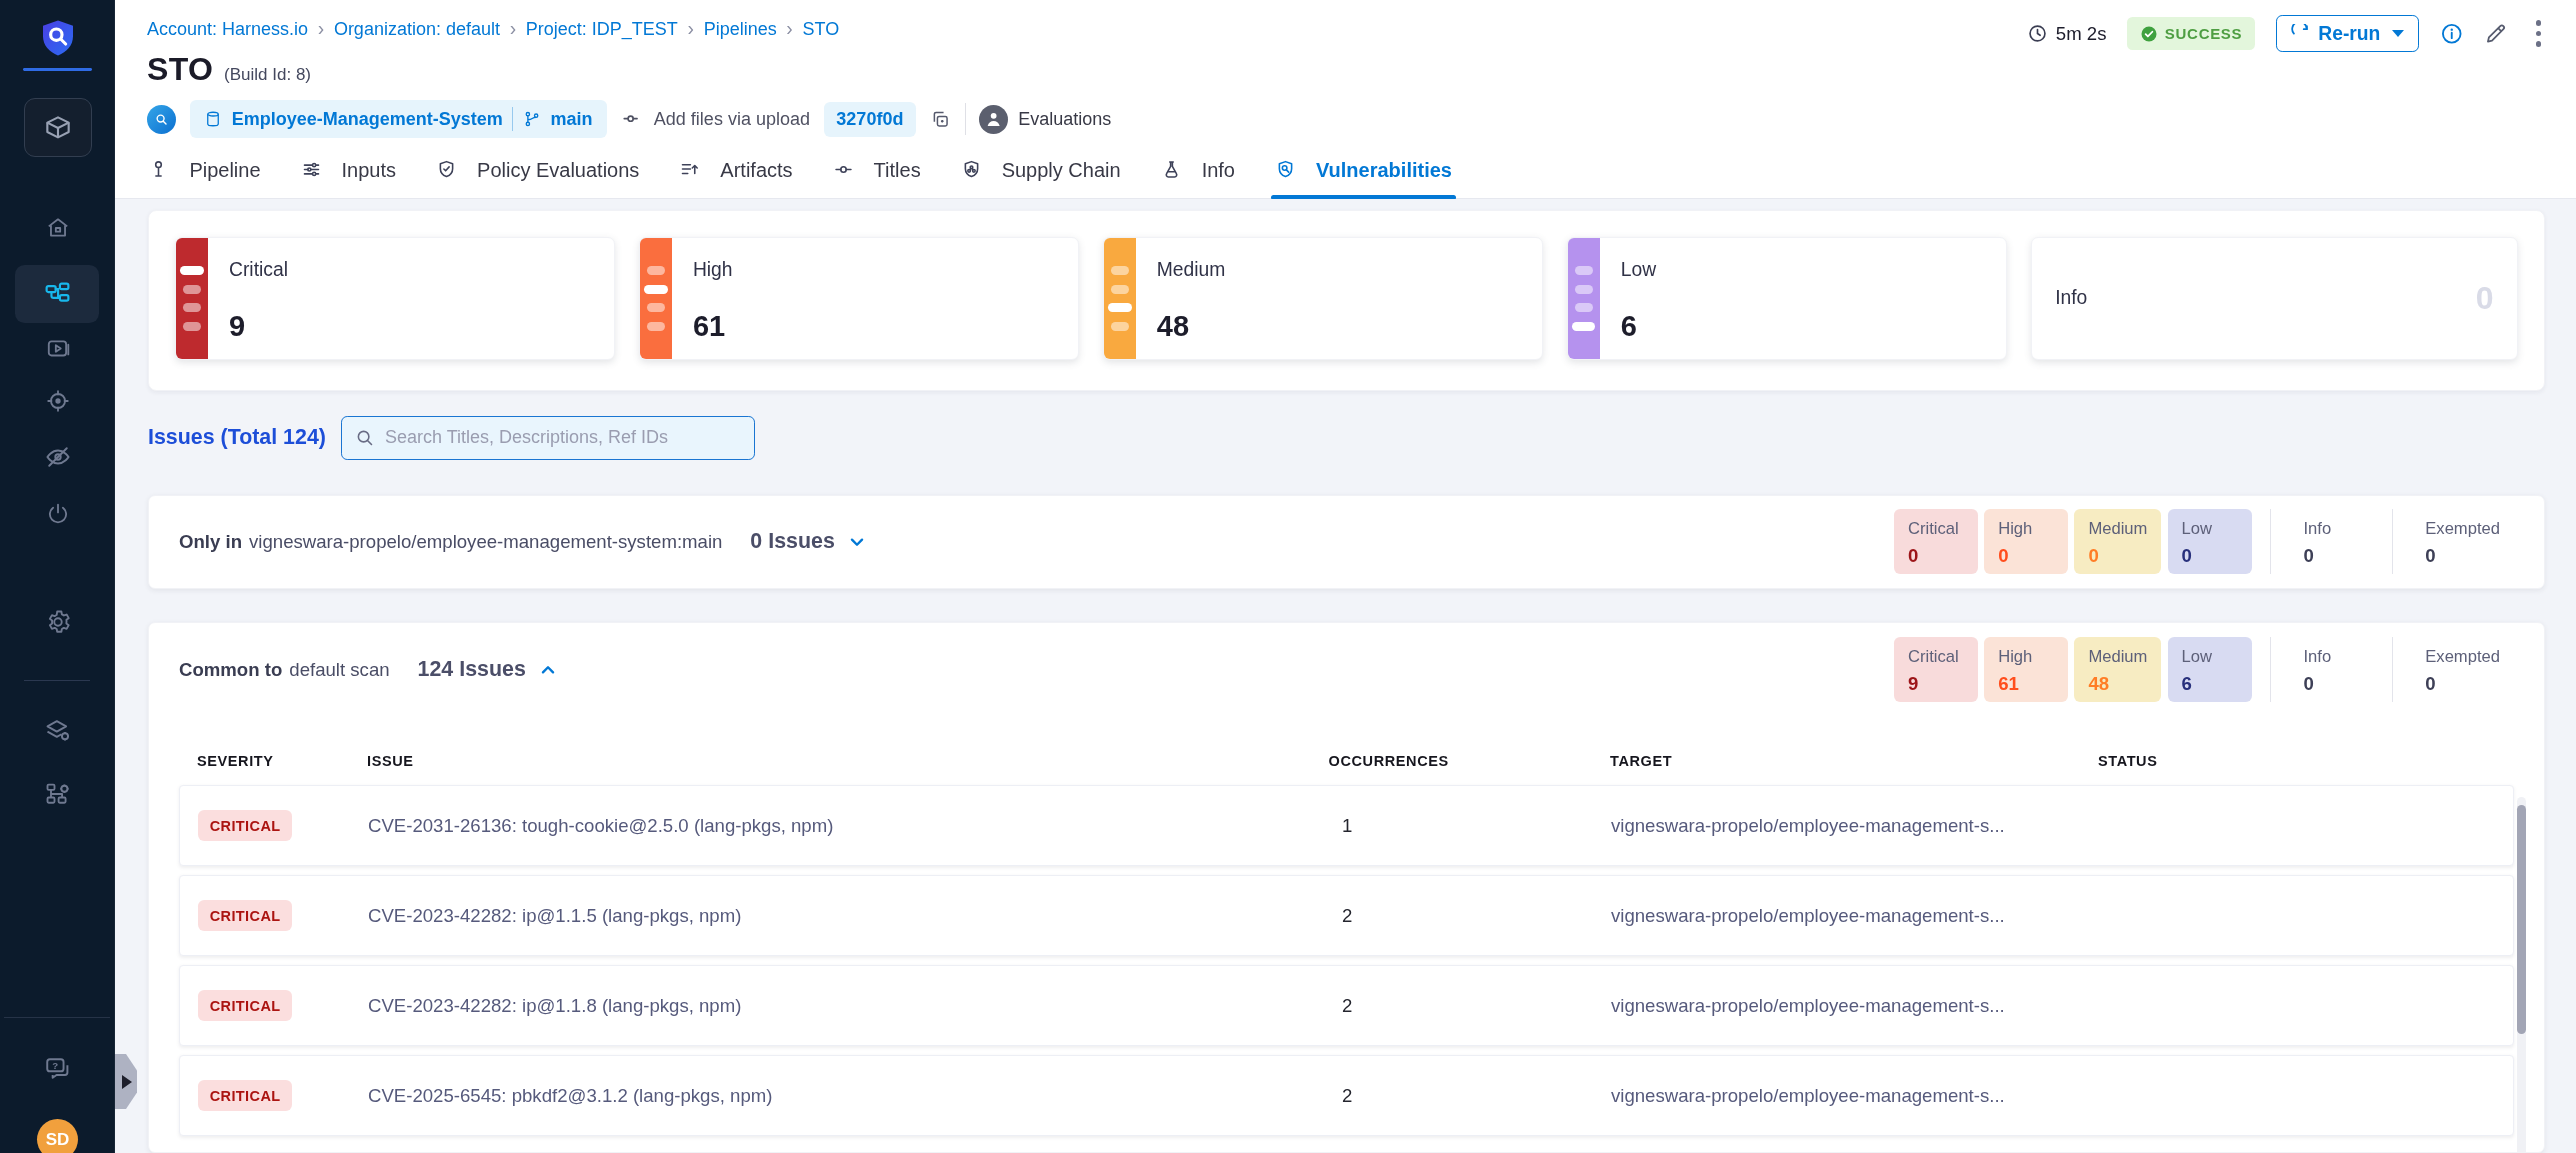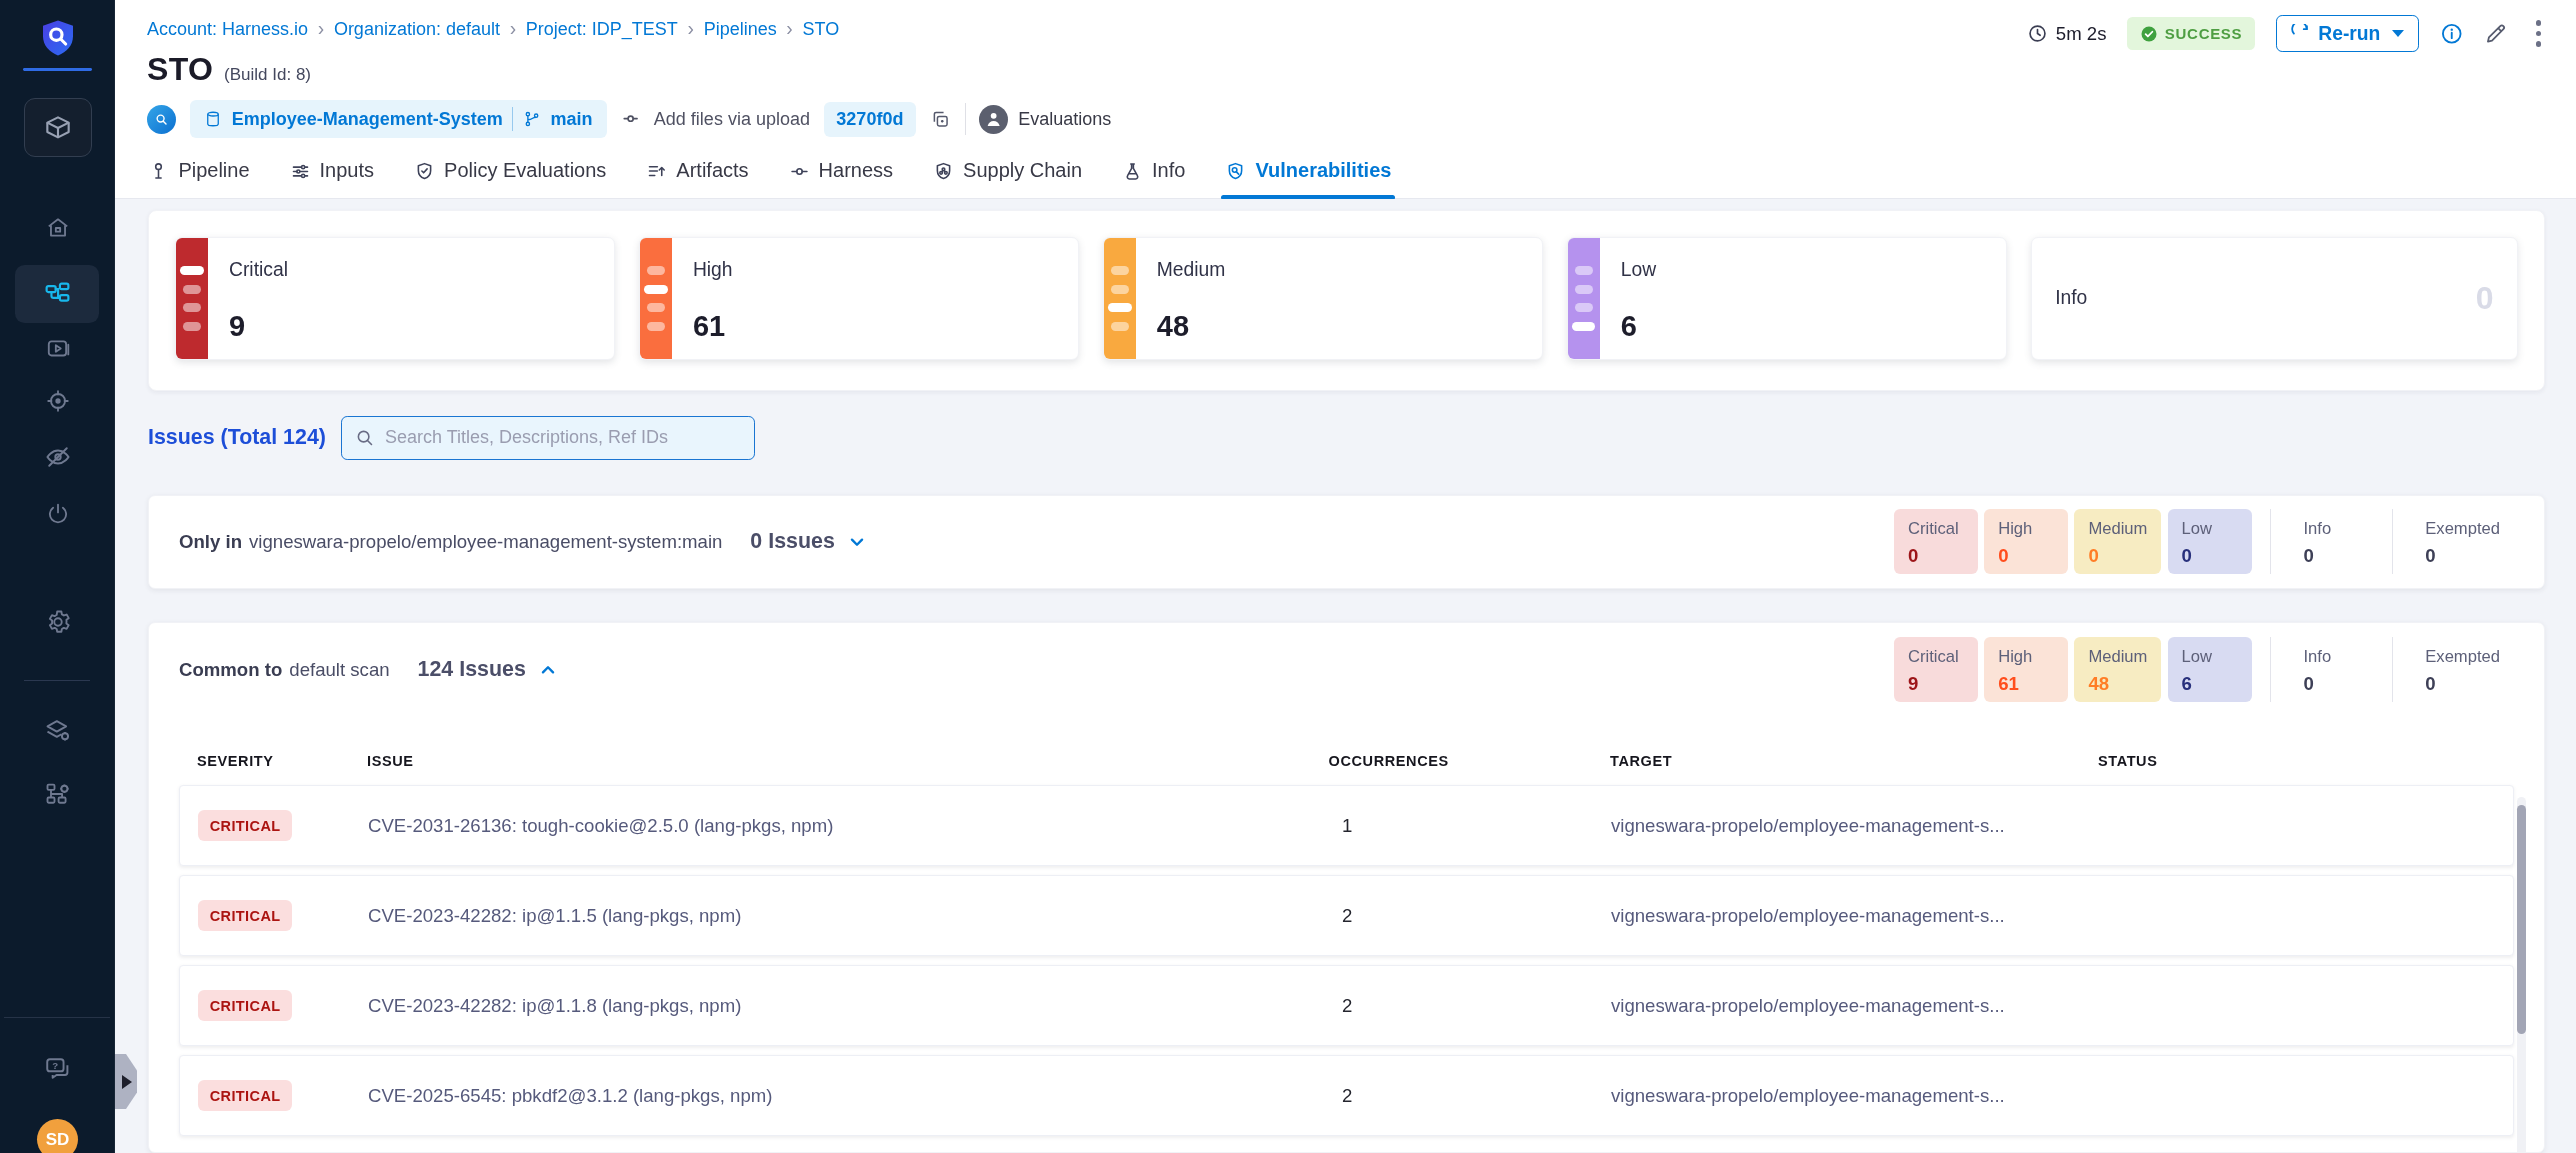--- a/index.html
+++ b/index.html
@@ -46,21 +46,21 @@
   .success-badge { height:33px; border-radius:5.5px; background:#E3F6DC; display:flex; align-items:center; gap:7px; padding:0 12.4px; }
   .success-badge span { font-size:15px; font-weight:bold; color:#4E9E42; letter-spacing:0.7px; }
   .rerun-btn { height:37px; border:1.7px solid #0278D5; border-radius:6.2px; background:#fff; display:flex; align-items:center; gap:8.3px; padding:0 14px; color:#0278D5; cursor:pointer; }
   .rerun-btn span { font-size:19.3px; font-weight:600; }
   .caret-down { width:0; height:0; border-left:6.2px solid transparent; border-right:6.2px solid transparent; border-top:7.6px solid #0278D5; margin-left:2.8px; }
   .ico-btn { color:#565B6E; display:flex; }
   .kebab { display:flex; flex-direction:column; gap:4.8px; padding:2.8px 7px; }
   .kebab i { width:5.5px; height:5.5px; border-radius:50%; background:#6B7086; }
 
   .tabs { margin-top:21px; display:flex; align-items:flex-end; gap:40px; padding-left:1.4px; }
-  .tab { display:flex; align-items:flex-end; gap:9px; font-size:20px; color:#383946; padding-bottom:16.6px; position:relative; cursor:pointer; }
+  .tab { display:flex; align-items:flex-start; gap:20px; font-size:20px; color:#383946; padding-bottom:16.6px; position:relative; cursor:pointer; }
   .tab .t-ico { color:#3E4259; display:flex; }
   .tab.active { color:#0278D5; font-weight:600; }
   .tab.active .t-ico { color:#0278D5; }
   .tab.active::after { content:""; position:absolute; left:-4.1px; right:-4.1px; bottom:-1.4px; height:4.8px; border-radius:2.8px; background:#0278D5; }
 
   .content { flex:1; background:#F2F4F9; padding:0 31px 0 33px; position:relative; min-height:0; }
 
   
   .summary-panel { margin-top:11px; background:#fff; border:0.7px solid #F1F2F6; border-radius:8.3px; box-shadow:0 1.4px 4.1px rgba(40,41,61,.06); height:181px; padding:25.5px 26px 0 26px; display:flex; gap:23.5px; }
   .sev-card { flex:1; height:123px; background:#fff; border:0.7px solid #F1F2F6; border-radius:7px; box-shadow:0 2.1px 7px rgba(96,97,112,.16); display:flex; overflow:hidden; position:relative; }
@@ -389,21 +389,21 @@
             </span>
     <span>Artifacts</span>
           </div>
           <div class="tab ">
     <span class="t-ico">
               <svg width="21" height="21" viewBox="0 0 24 24" fill="none" stroke="currentColor" stroke-width="1.8" stroke-linecap="round" stroke-linejoin="round">
                 <circle cx="12" cy="12" r="3.1"></circle>
                 <path d="M3.5 12h5.4M15.1 12h5.4"></path>
               </svg>
             </span>
-    <span>Harness</span>
+    <span>Titles</span>
           </div>
           <div class="tab ">
     <span class="t-ico">
               <svg width="21" height="21" viewBox="0 0 24 24" fill="none" stroke="currentColor" stroke-width="1.8" stroke-linecap="round" stroke-linejoin="round">
                 <path d="M12 3l7 2.5V11c0 4.5-3 7.5-7 9-4-1.5-7-4.5-7-9V5.5z"></path>
                 <circle cx="12" cy="9.5" r="1.5"></circle>
                 <circle cx="9.3" cy="13.5" r="1.5"></circle>
                 <circle cx="14.7" cy="13.5" r="1.5"></circle>
                 <path d="M11.2 10.8l-1 1.5M12.8 10.8l1 1.5"></path>
               </svg>

